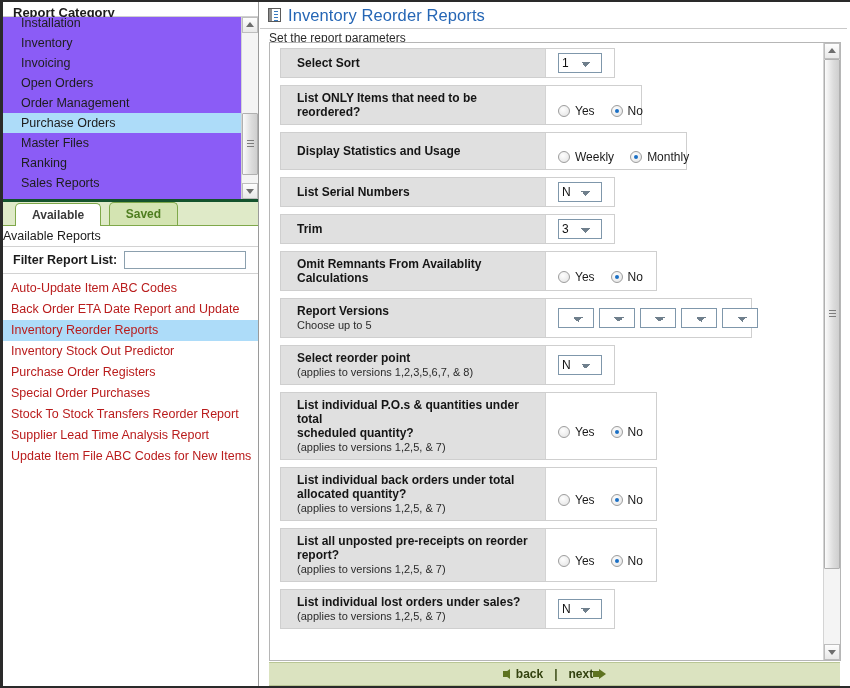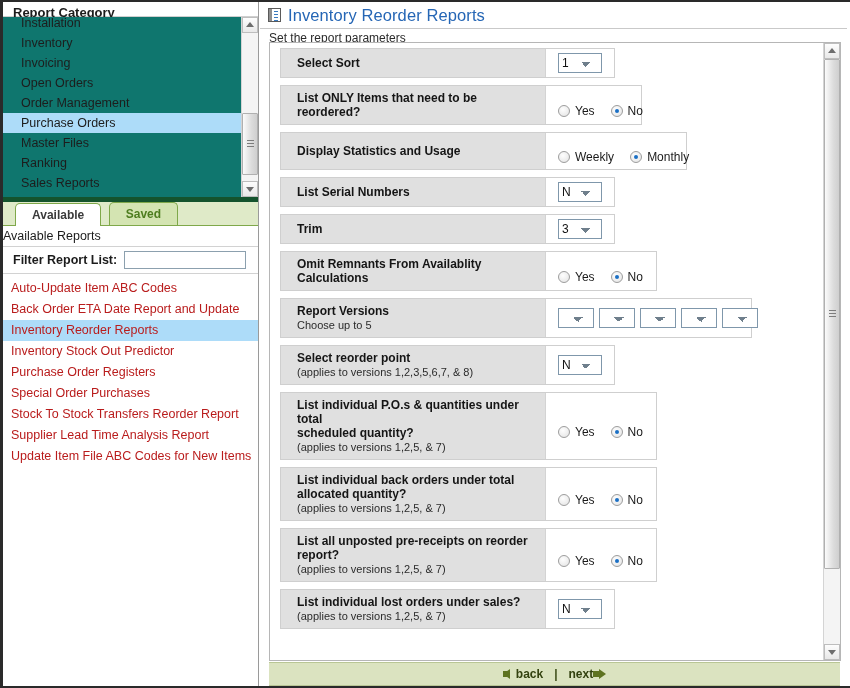--- a/index.html
+++ b/index.html
@@ -33,22 +33,22 @@
     font-size: 13px; font-weight: bold;
     color: #1c1c1c;
     background: #ffffff;
     border-bottom: 1px solid #cfcfcf;
     box-sizing: border-box;
   }
   .cat-listwrap {
     position: relative;
     height: 185px;
     box-sizing: border-box;
-    border-bottom: 5px solid #14532d;
-    background: #0f766e;
+    border-bottom: 3px solid #14532d;
+    background: #8b5cf6;
     overflow: hidden;
   }
   .cat-list {
     position: absolute;
     left: 0; top: -4px; right: 17px;
     padding: 0; margin: 0;
     list-style: none;
   }
   .cat-list li {
     height: 20px; line-height: 20px;

